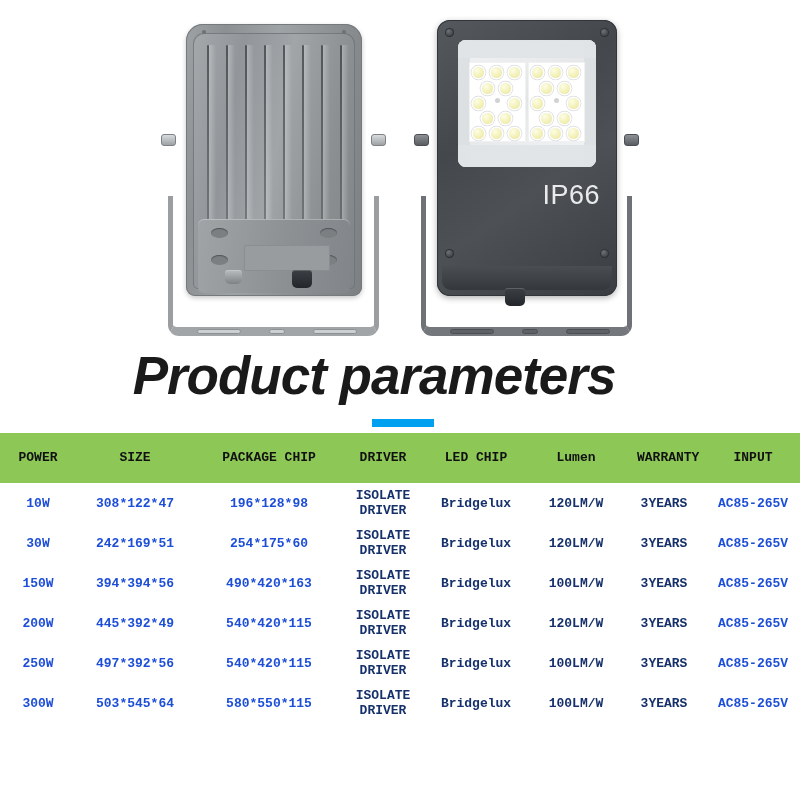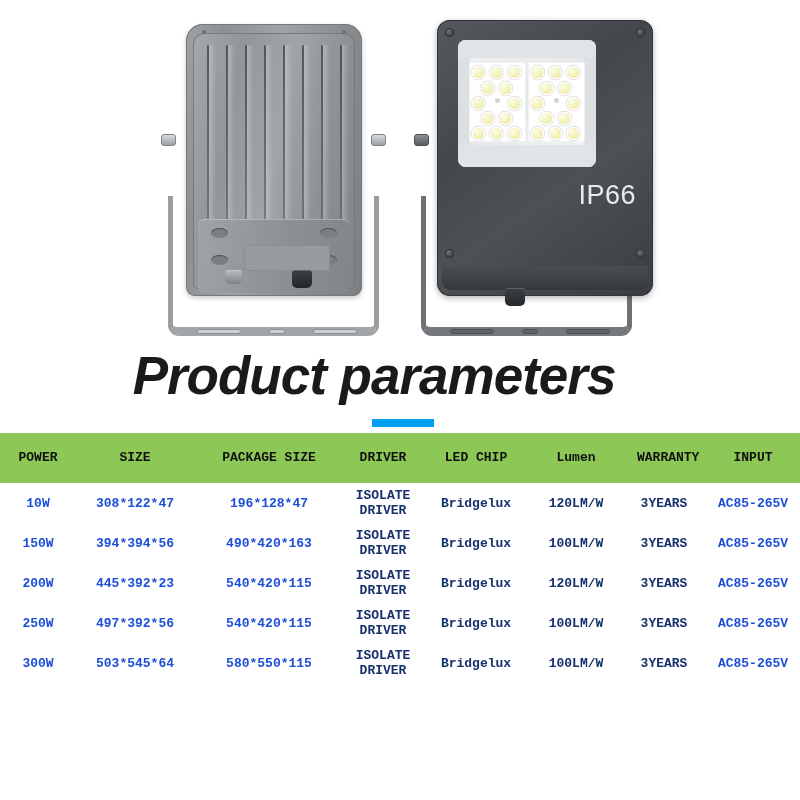--- a/index.html
+++ b/index.html
@@ -97,21 +97,21 @@
     background: linear-gradient(180deg,#3c4044,#23262a);
     box-shadow: inset 0 1px 0 rgba(255,255,255,.18);
   }
   .gland.small {
     width: 17px; height: 14px;
     background: linear-gradient(180deg,#b9bdc0,#7e8285);
   }
 
   
   .body-front {
-    position: absolute; left: 18px; top: 12px; width: 216px; height: 276px;
+    position: absolute; left: 18px; top: 12px; width: 180px; height: 276px;
     border-radius: 13px;
     background: linear-gradient(145deg,#55595d 0%, #44484c 35%, #4d5155 60%, #3a3e42 100%);
     box-shadow: 0 2px 6px rgba(0,0,0,.3), inset 0 0 0 1px #333639;
   }
   .corner-screw {
     position: absolute; width: 9px; height: 9px; border-radius: 50%;
     background: radial-gradient(circle at 38% 34%, #6e7276, #3c4044 70%);
     box-shadow: inset 0 0 0 1px #2e3236;
   }
   .lens-frame {
@@ -319,52 +319,62 @@
         <col class="col-driver">
       <col class="col-chip">
         <col class="col-lumen">
         <col class="col-warranty">
         <col class="col-input">
     </colgroup>
     <thead>
       <tr>
         <th>POWER</th>
         <th>SIZE</th>
-        <th>PACKAGE SIZE</th>
+        <th>PACKAGE CHIP</th>
         <th>DRIVER</th>
         <th>LED CHIP</th>
         <th>Lumen</th>
         <th>WARRANTY</th>
         <th>INPUT</th>
       </tr>
     </thead>
     <tbody>
       <tr>
         <td class="dark-cell">10W</td>
         <td class="dark-cell">308*122*47</td>
-        <td class="dark-cell">196*128*47</td>
+        <td class="dark-cell">196*128*98</td>
+        <td class="driver-cell">ISOLATE DRIVER</td>
+        <td class="chip-cell">Bridgelux</td>
+        <td>120LM/W</td>
+        <td>3YEARS</td>
+        <td class="dark-cell">AC85-265V</td>
+      </tr>
+      <tr>
+        <td class="dark-cell">30W</td>
+        <td class="dark-cell">242*169*51</td>
+        <td class="dark-cell">254*175*60</td>
         <td class="driver-cell">ISOLATE DRIVER</td>
         <td class="chip-cell">Bridgelux</td>
         <td>120LM/W</td>
         <td>3YEARS</td>
         <td class="dark-cell">AC85-265V</td>
       </tr>
       <tr>
         <td class="dark-cell">150W</td>
         <td class="dark-cell">394*394*56</td>
         <td class="dark-cell">490*420*163</td>
         <td class="driver-cell">ISOLATE DRIVER</td>
         <td class="chip-cell">Bridgelux</td>
         <td>100LM/W</td>
         <td>3YEARS</td>
         <td class="dark-cell">AC85-265V</td>
       </tr>
       <tr>
         <td class="dark-cell">200W</td>
-        <td class="dark-cell">445*392*23</td>
+        <td class="dark-cell">445*392*49</td>
         <td class="dark-cell">540*420*115</td>
         <td class="driver-cell">ISOLATE DRIVER</td>
         <td class="chip-cell">Bridgelux</td>
         <td>120LM/W</td>
         <td>3YEARS</td>
         <td class="dark-cell">AC85-265V</td>
       </tr>
       <tr>
         <td class="dark-cell">250W</td>
         <td class="dark-cell">497*392*56</td>

